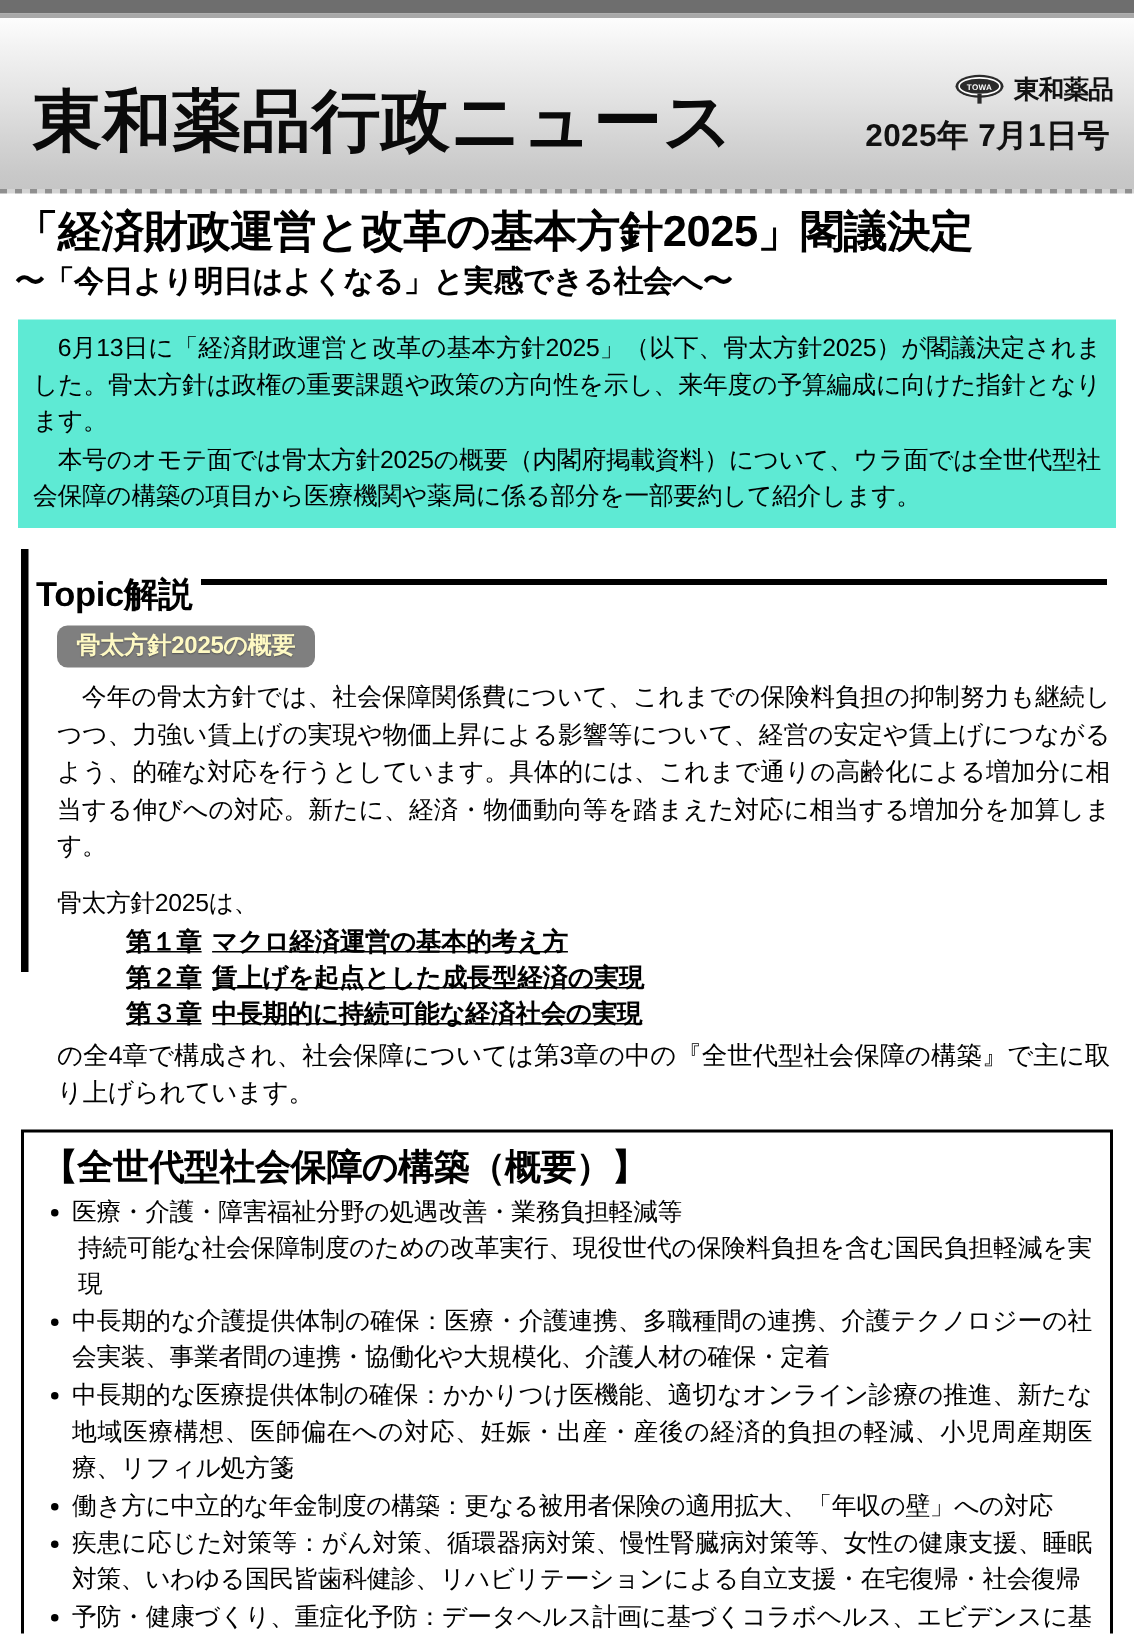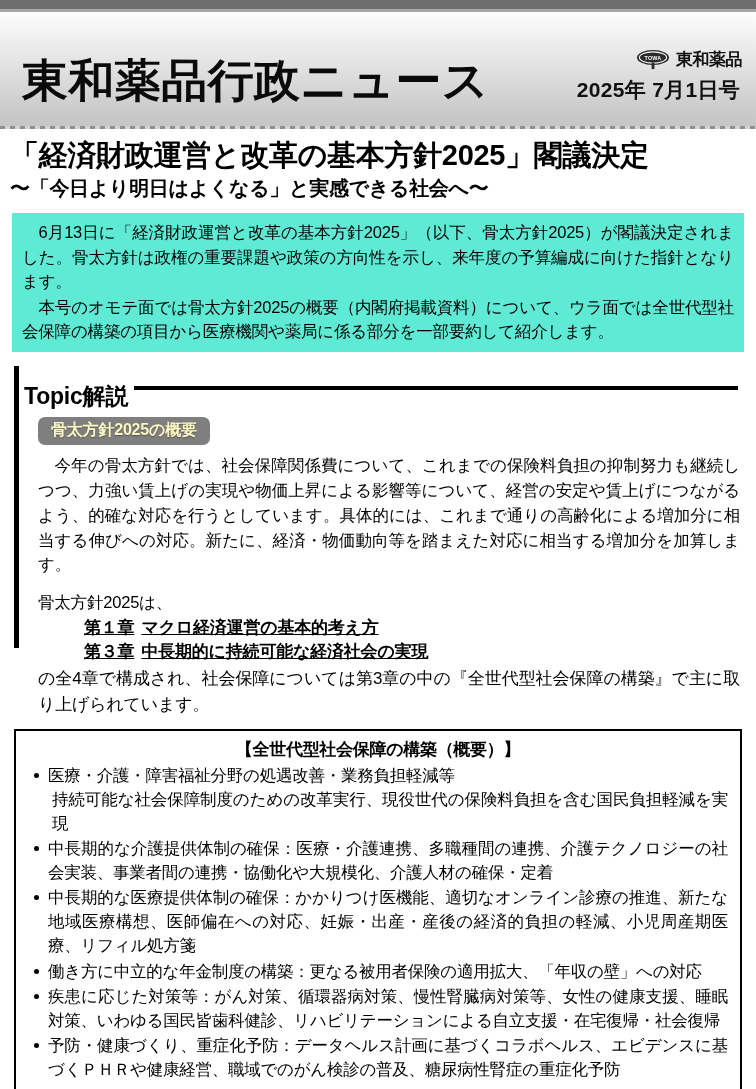--- a/index.html
+++ b/index.html
@@ -215,26 +215,25 @@
 
   
   .summary-box {
     margin: 12px 14px 0 14px;
     border: 2px solid #000;
     padding: 8px 12px 12px 12px;
     box-sizing: border-box;
     background: #fff;
   }
   .summary-title {
-    font-size: 17px;
+    font-size: 24px;
     font-weight: bold;
     letter-spacing: -0.3px;
     line-height: 1.3;
     margin-bottom: 2px;
-    text-align: center;
   }
   ul.summary-list {
     list-style: none;
     margin: 0;
     padding: 0;
   }
   ul.summary-list > li {
     position: relative;
     padding-left: 20px;
     font-size: 16.5px;
@@ -311,20 +310,23 @@
     <p>今年の骨太方針では、社会保障関係費について、これまでの保険料負担の抑制努力も継続しつつ、力強い賃上げの実現や物価上昇による影響等について、経営の安定や賃上げにつながるよう、的確な対応を行うとしています。具体的には、これまで通りの高齢化による増加分に相当する伸びへの対応。新たに、経済・物価動向等を踏まえた対応に相当する増加分を加算します。</p>
   </div>
 
   <div class="chapters-lead">骨太方針2025は、</div>
 
   <div class="chapter-list">
     <div class="chapter-item">
       <span class="ch-no">第１章</span><span>マクロ経済運営の基本的考え方</span>
     </div>
     <div class="chapter-item">
+      <span class="ch-no">第２章</span><span>賃上げを起点とした成長型経済の実現</span>
+    </div>
+    <div class="chapter-item">
       <span class="ch-no">第３章</span><span>中長期的に持続可能な経済社会の実現</span>
     </div>
   </div>
 
   <div class="chapters-tail">の全4章で構成され、社会保障については第3章の中の『全世代型社会保障の構築』で主に取り上げられています。</div>
 </div>
 
 <div class="summary-box">
   <div class="summary-title">【全世代型社会保障の構築（概要）】</div>
 

